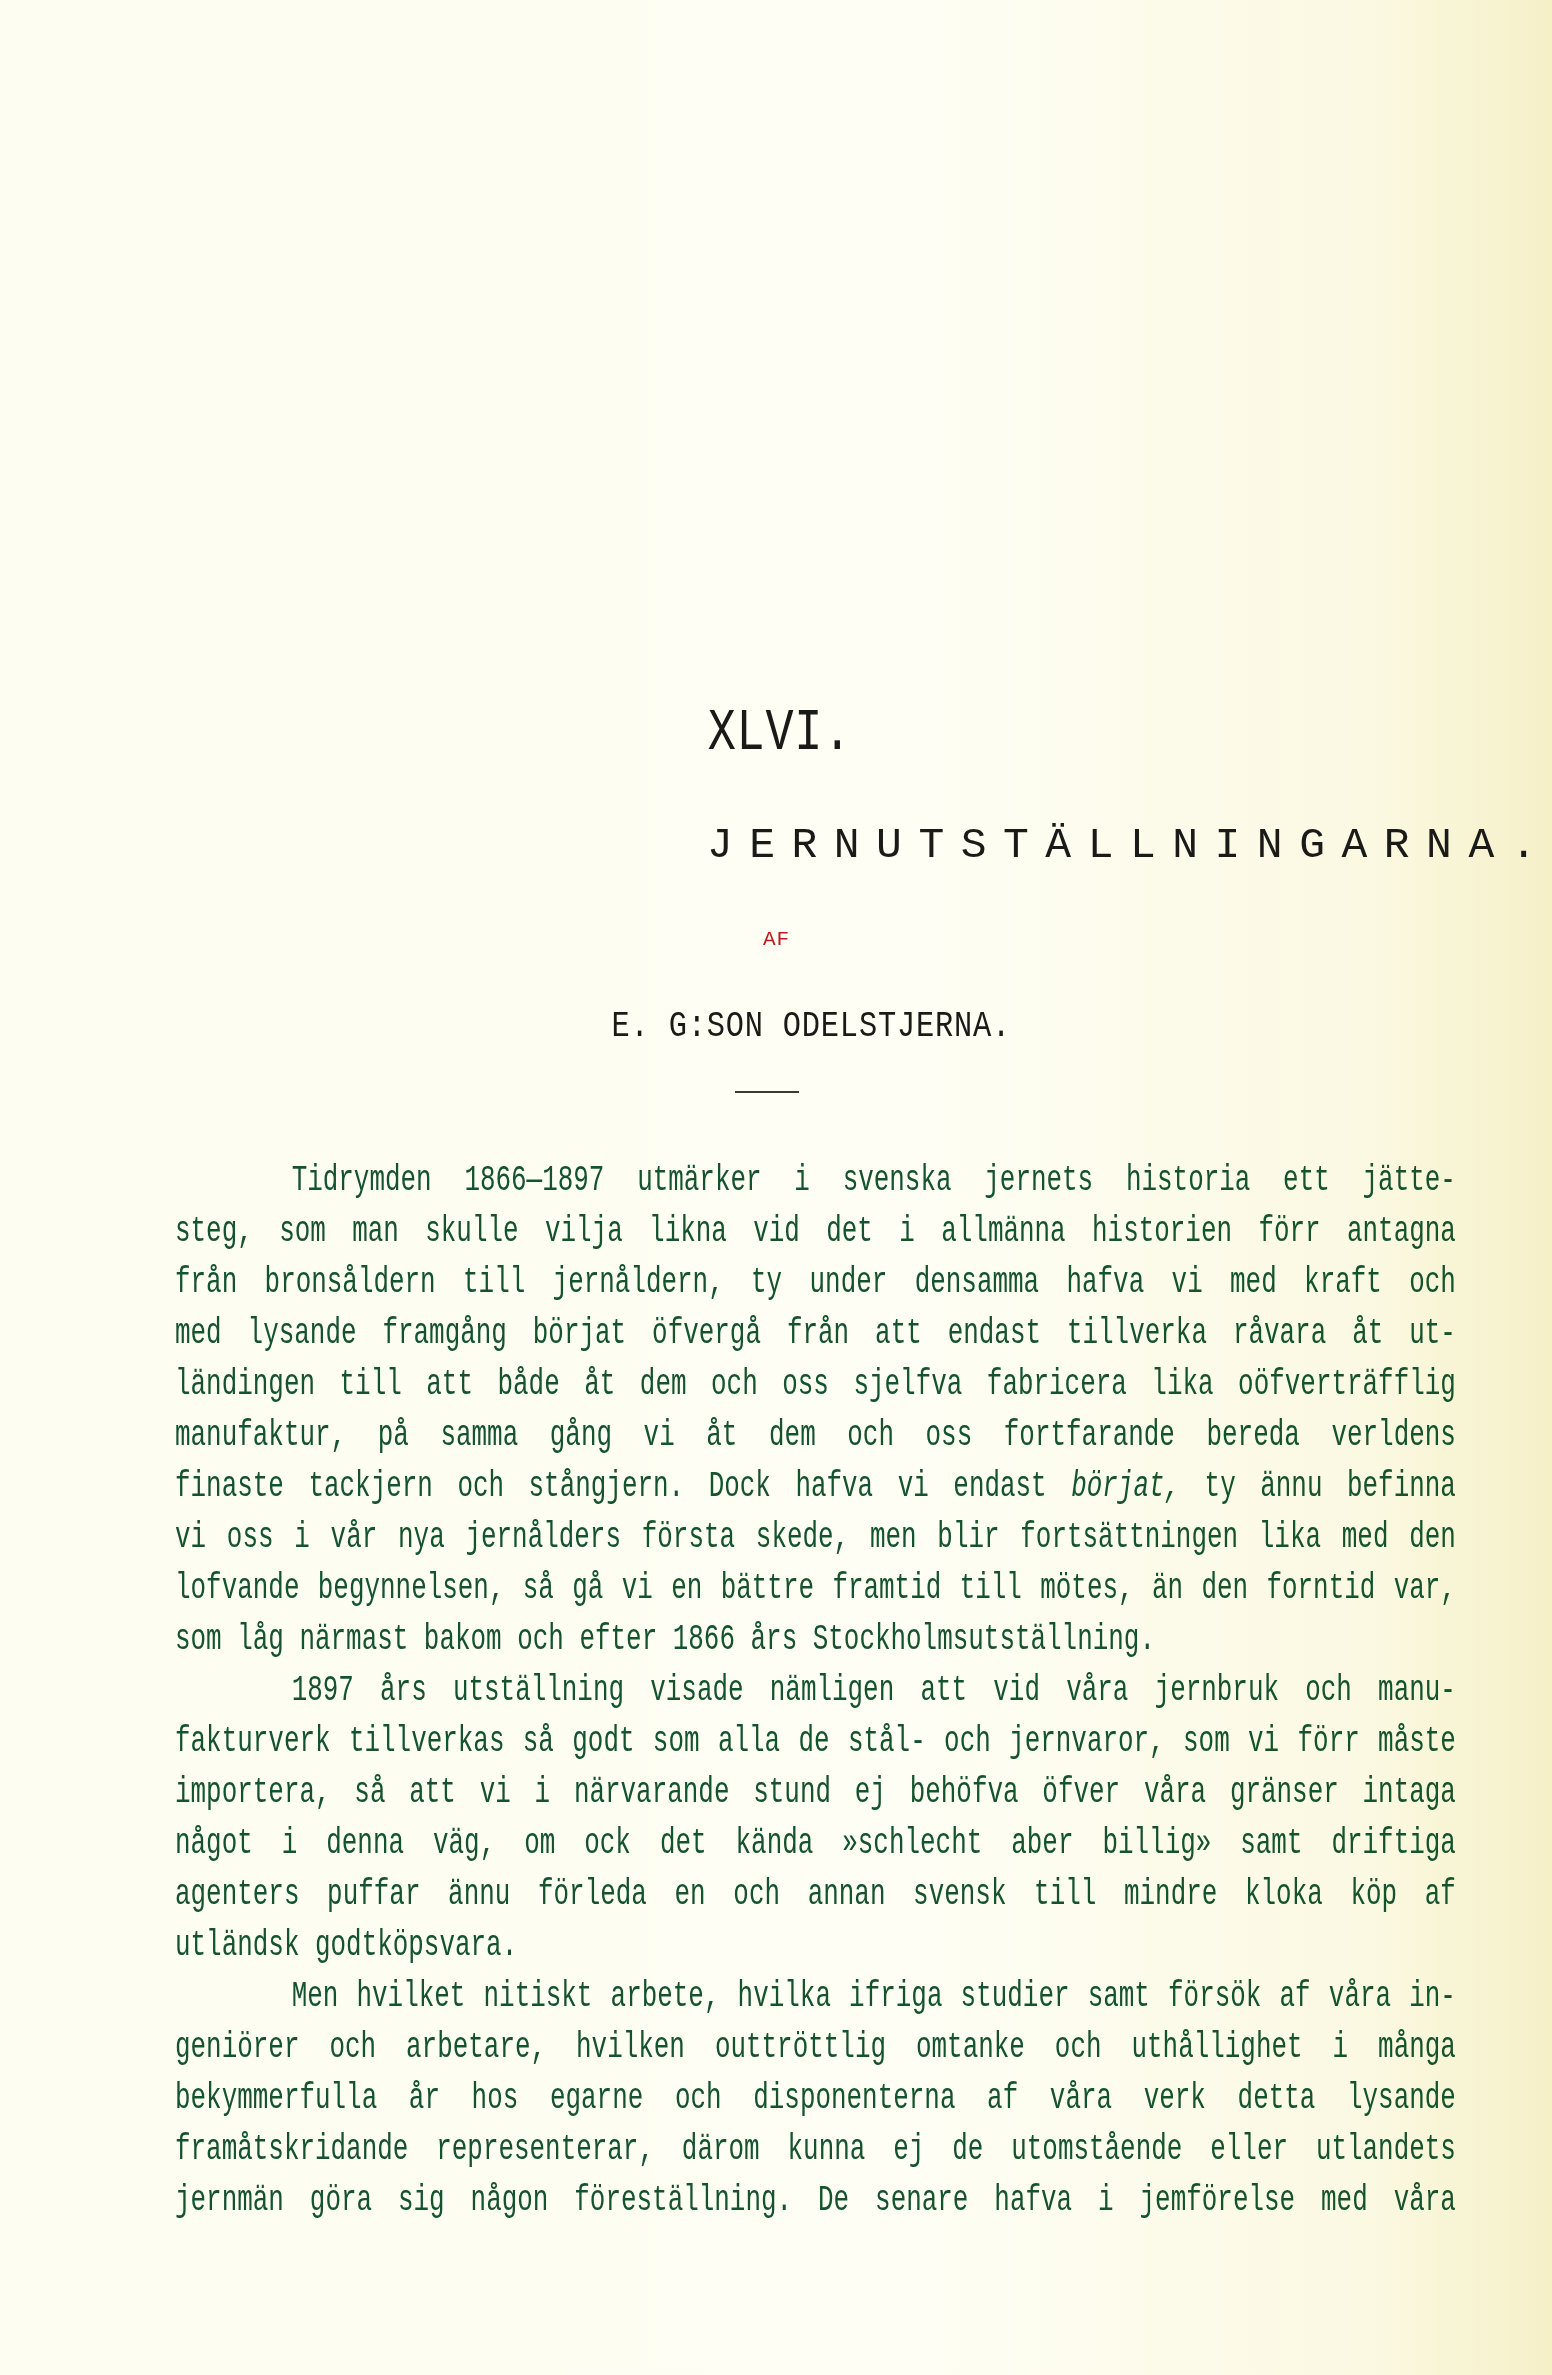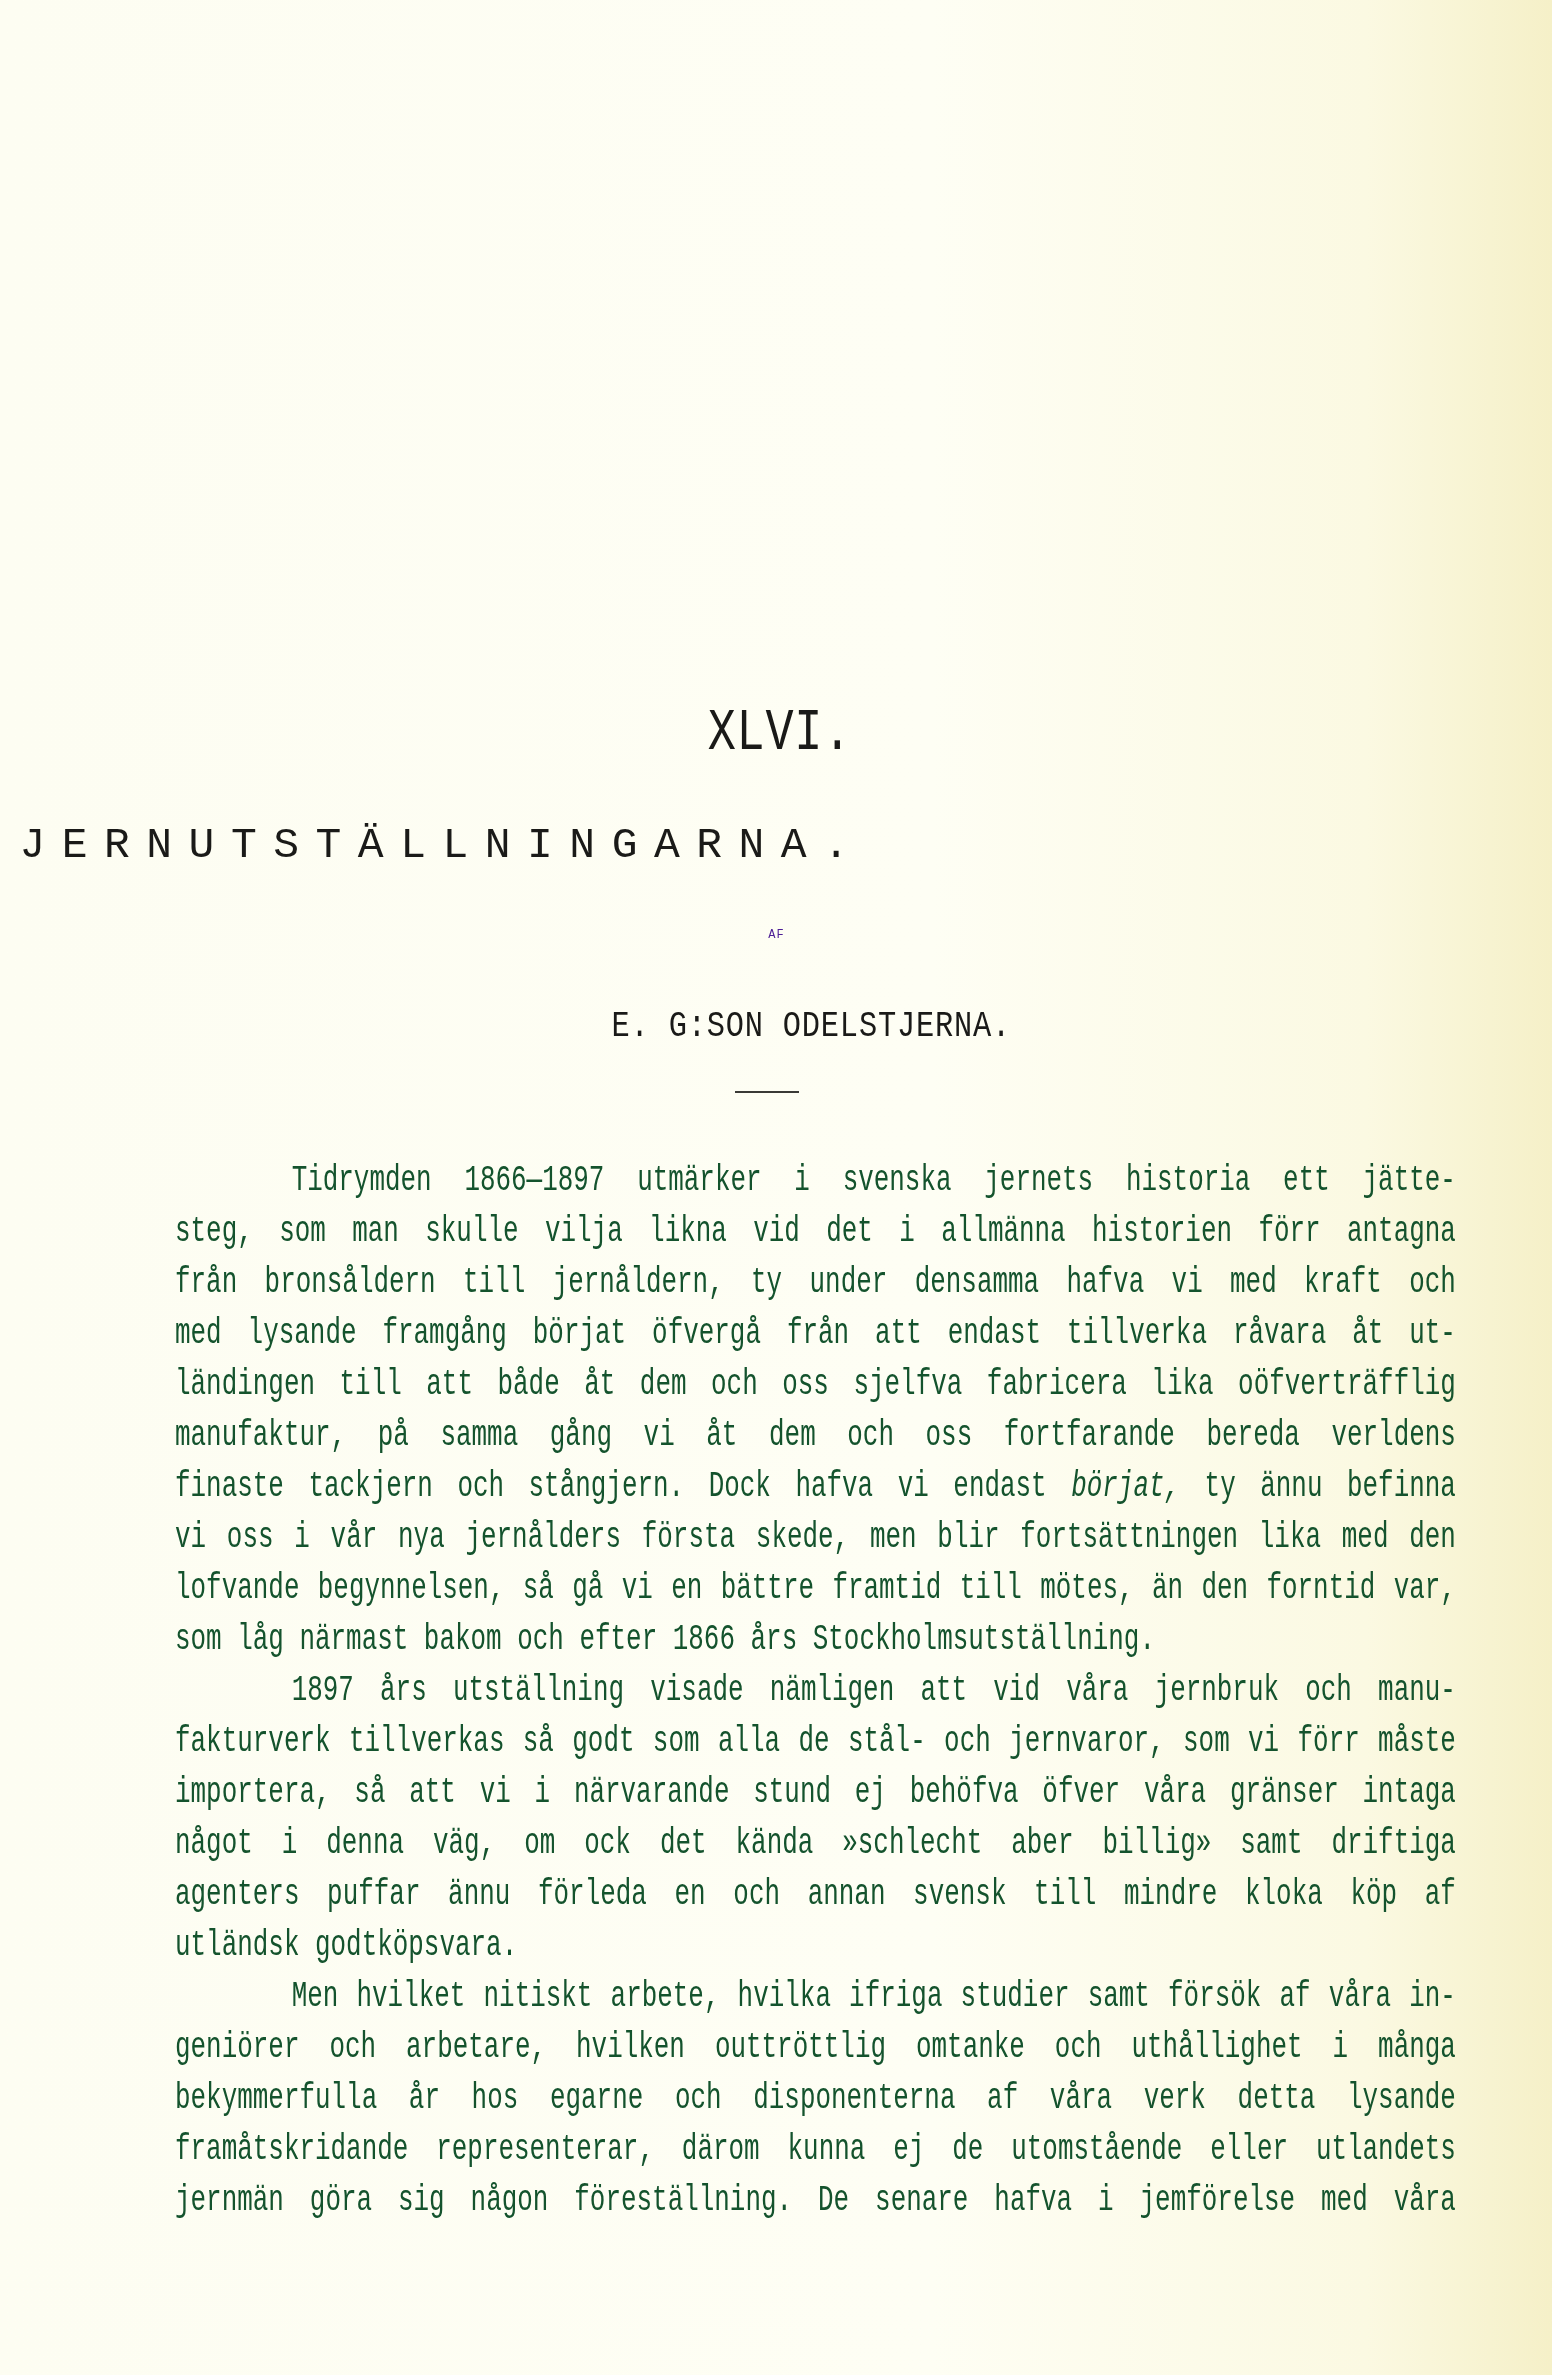--- a/index.html
+++ b/index.html
@@ -28,35 +28,35 @@
       font-size: 60px;
       letter-spacing: 1px;
       transform: scaleX(0.78);
       transform-origin: 792px 0;
       color: #1a1a18;
     }
     .chapter-title {
       position: absolute;
       top: 821px;
       left: 0; width: 1553px;
-      text-align: left;
+      text-align: right;
       font-size: 43px;
       letter-spacing: 16.5px;
       color: #1a1a18;
       padding-left: 19.4px;
       box-sizing: border-box;
     }
     .byline-af {
       position: absolute;
       top: 928px;
       left: 0; width: 1553px;
       text-align: center;
-      font-size: 12px;
+      font-size: 21px;
       letter-spacing: 1px;
-      color: #4c1d95;
+      color: #b91c1c;
     }
     .author {
       position: absolute;
       top: 1005px;
       left: 0; width: 1553px;
       text-align: center;
       font-size: 37px;
       letter-spacing: 1px;
       color: #1a1a18;
       transform: scaleX(0.82);

